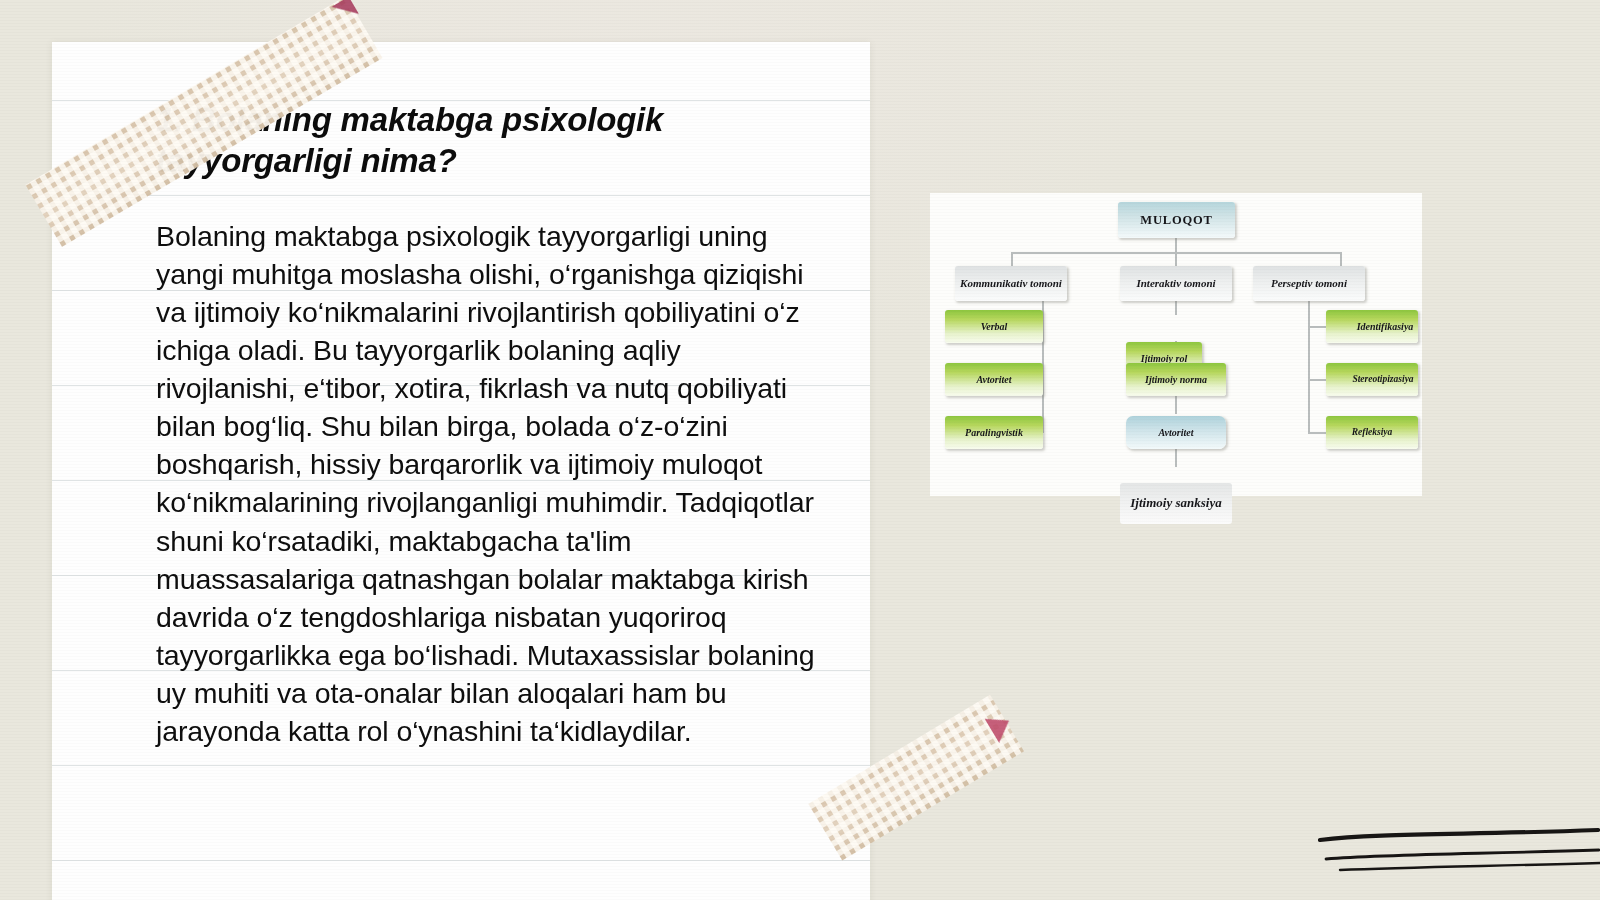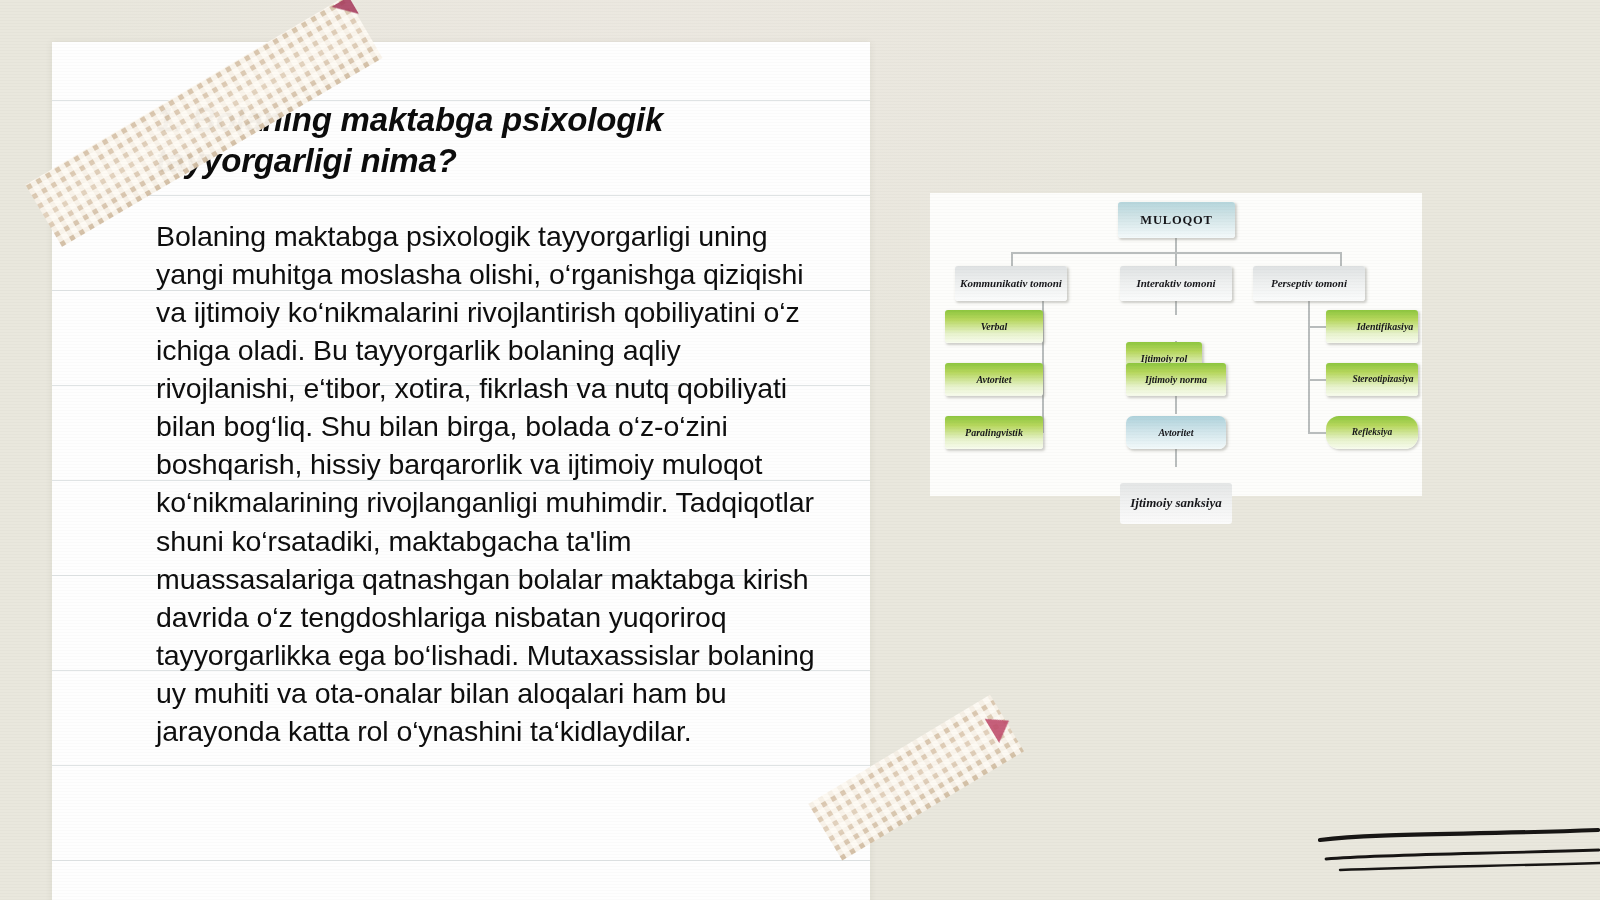--- a/index.html
+++ b/index.html
@@ -261,21 +261,21 @@
     <div class="dg-box dg-green" style="left:15px; top:117px; width:98px; height:33px; font-size:10px;">Verbal</div>
     <div class="dg-box dg-green" style="left:15px; top:170px; width:98px; height:33px; font-size:10px;">Avtoritet</div>
     <div class="dg-box dg-green" style="left:15px; top:223px; width:98px; height:33px; font-size:10px;">Paralingvistik</div>
 
     <div class="dg-box dg-green" style="left:196px; top:117px; width:76px; height:33px; font-size:10px;margin-top:32px;">Ijtimoiy rol</div>
     <div class="dg-box dg-green" style="left:196px; top:170px; width:100px; height:33px; font-size:10px;">Ijtimoiy norma</div>
     <div class="dg-box dg-blue" style="left:196px; top:223px; width:100px; height:33px; font-size:10px;">Avtoritet</div>
 
     <div class="dg-box dg-green" style="left:396px; top:117px; width:92px; height:33px; font-size:10px;padding-left:26px;">Identifikasiya</div>
     <div class="dg-box dg-green" style="left:396px; top:170px; width:92px; height:33px; font-size:9.5px;padding-left:22px;">Stereotipizasiya</div>
-    <div class="dg-box dg-green" style="left:396px; top:223px; width:92px; height:33px; font-size:9.5px;border-radius:13px;">Refleksiya</div>
+    <div class="dg-box dg-green" style="left:396px; top:223px; width:92px; height:33px; font-size:9.5px;">Refleksiya</div>
 
     <div class="dg-box dg-gray" style="left:190px; top:290px; width:112px; height:41px; font-size:13px; box-shadow:none;">Ijtimoiy sanksiya</div>
   </div>
 
   <svg id="scribble" viewBox="0 0 282 52">
     <path d="M2,14 C60,7 150,9 280,4" stroke="#171514" stroke-width="4.2" fill="none" stroke-linecap="round"></path>
     <path d="M8,33 C70,28 160,28 281,24" stroke="#171514" stroke-width="2.8" fill="none" stroke-linecap="round"></path>
     <path d="M22,44 C90,41 180,40 282,37" stroke="#171514" stroke-width="2.4" fill="none" stroke-linecap="round"></path>
   </svg>
 

